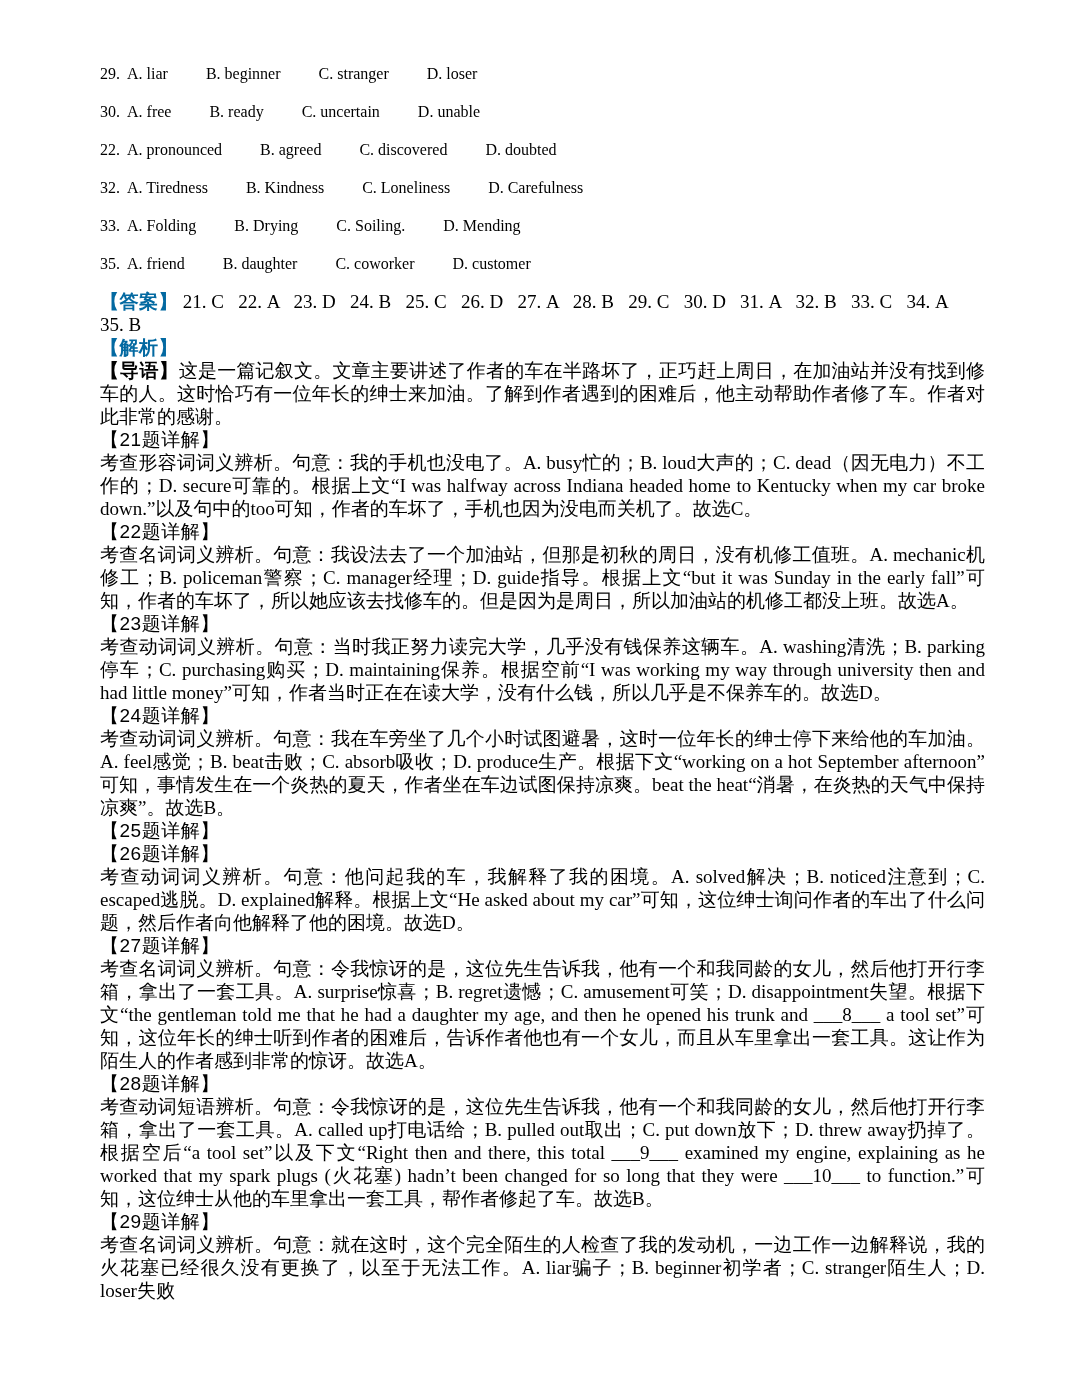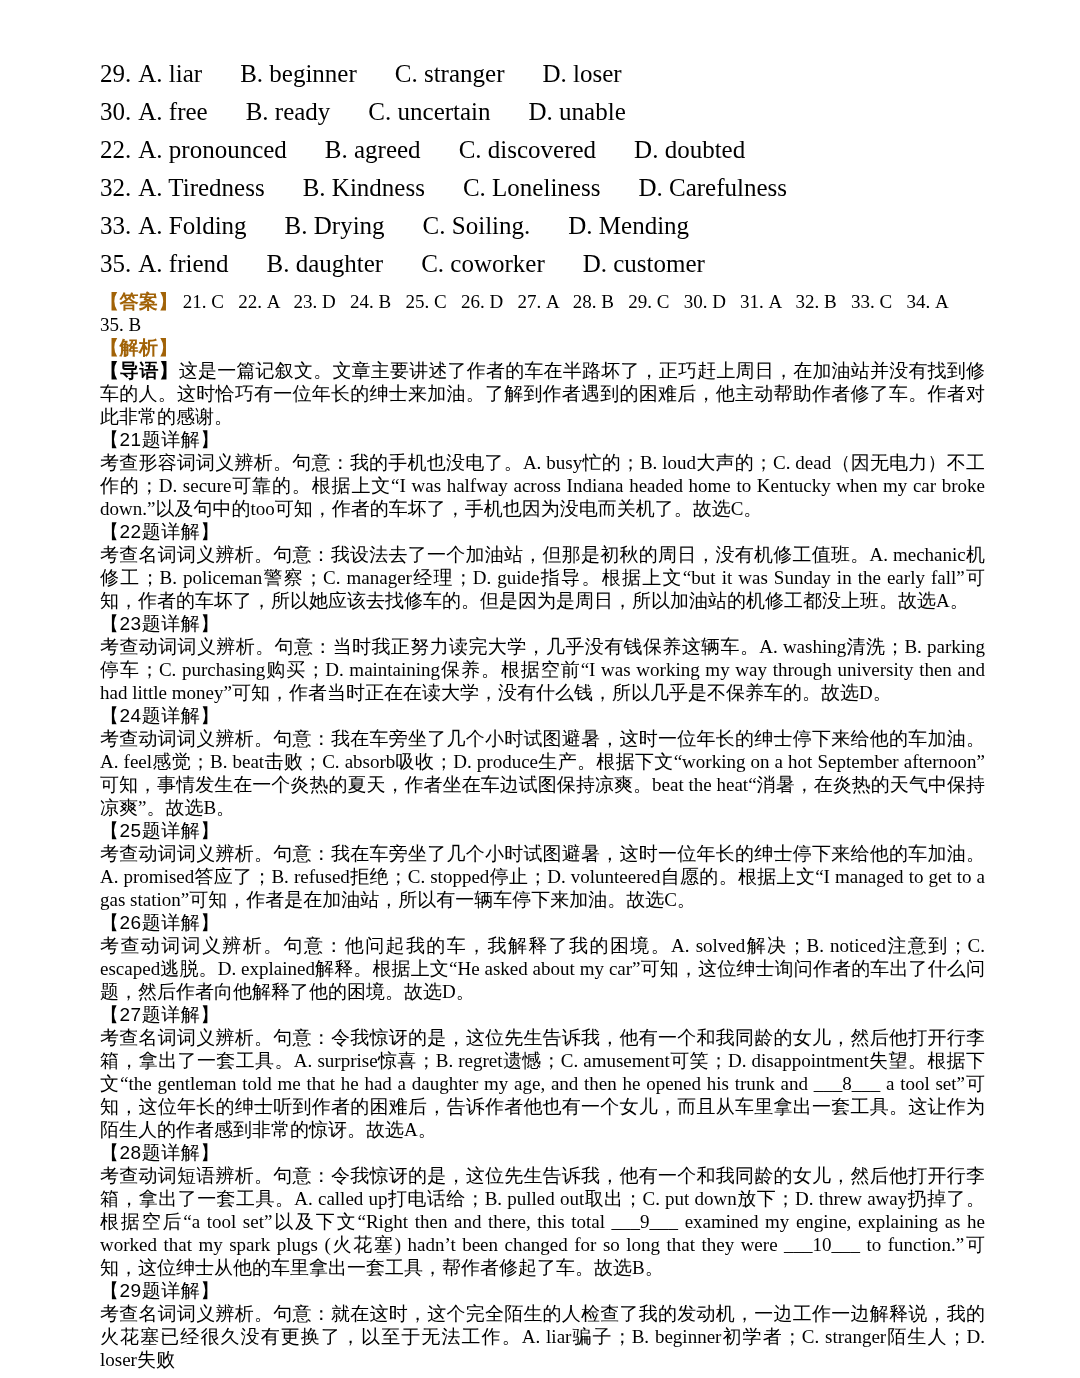--- a/index.html
+++ b/index.html
@@ -18,41 +18,41 @@
     width: 1080px;
     min-height: 1378px;
     padding: 62px 95px 40px 100px;
     background: #ffffff;
   }
   
   .questions { margin-bottom: 10px; }
   .q-row {
     display: flex;
     align-items: center;
-    font-size: 25px;
+    font-size: 16px;
     line-height: 24px;
     margin-bottom: 14px;
     white-space: nowrap;
   }
   .q-num { flex: 0 0 auto; }
   .q-opt { margin-left: 38px; }
   .q-opt.first { margin-left: 7px; font-family: Liberation Serif, serif; }
   
   .para {
     margin: 0;
     font-size: 19px;
     line-height: 23px;
   }
   .justify { text-align: justify; }
   .hlabel {
     font-family: "Liberation Sans", "DejaVu Sans", sans-serif;
     font-weight: 700;
     letter-spacing: 0.5px;
   }
-  .blue { color: #a16207; }
+  .blue { color: #0369a1; }
   .ans {
     white-space: pre-wrap;
     word-break: keep-all;
   }
   .exp-h {
     margin: 0;
     font-size: 19px;
     line-height: 23px;
     font-weight: 400;
     font-family: "Liberation Sans", "DejaVu Sans", sans-serif;
@@ -118,21 +118,20 @@
   <div id="explanations">
       <p class="exp-h">【21题详解】</p>
       <p class="para justify">考查形容词词义辨析。句意：我的手机也没电了。A. busy忙的；B. loud大声的；C. dead（因无电力）不工作的；D. secure可靠的。根据上文“I was halfway across Indiana headed home to Kentucky when my car broke down.”以及句中的too可知，作者的车坏了，手机也因为没电而关机了。故选C。</p>
       <p class="exp-h">【22题详解】</p>
       <p class="para justify">考查名词词义辨析。句意：我设法去了一个加油站，但那是初秋的周日，没有机修工值班。A. mechanic机修工；B. policeman警察；C. manager经理；D. guide指导。根据上文“but it was Sunday in the early fall”可知，作者的车坏了，所以她应该去找修车的。但是因为是周日，所以加油站的机修工都没上班。故选A。</p>
       <p class="exp-h">【23题详解】</p>
       <p class="para justify">考查动词词义辨析。句意：当时我正努力读完大学，几乎没有钱保养这辆车。A. washing清洗；B. parking停车；C. purchasing购买；D. maintaining保养。根据空前“I was working my way through university then and had little money”可知，作者当时正在在读大学，没有什么钱，所以几乎是不保养车的。故选D。</p>
       <p class="exp-h">【24题详解】</p>
       <p class="para justify">考查动词词义辨析。句意：我在车旁坐了几个小时试图避暑，这时一位年长的绅士停下来给他的车加油。A. feel感觉；B. beat击败；C. absorb吸收；D. produce生产。根据下文“working on a hot September afternoon”可知，事情发生在一个炎热的夏天，作者坐在车边试图保持凉爽。beat the heat“消暑，在炎热的天气中保持凉爽”。故选B。</p>
       <p class="exp-h">【25题详解】</p>
-      <p class="para justify">考查动词词义辨析。句意：我在车旁坐了几个小时试图避暑，这时一位年长的绅士停下来给他的车加油。A. promised答应了；B. refused拒绝；C. stopped停止；D. volunteered自愿的。根据上文“I managed to get to a gas station”可知，作者是在加油站，所以有一辆车停下来加油。故选C。</p>
       <p class="exp-h">【26题详解】</p>
       <p class="para justify">考查动词词义辨析。句意：他问起我的车，我解释了我的困境。A. solved解决；B. noticed注意到；C. escaped逃脱。D. explained解释。根据上文“He asked about my car”可知，这位绅士询问作者的车出了什么问题，然后作者向他解释了他的困境。故选D。</p>
       <p class="exp-h">【27题详解】</p>
       <p class="para justify">考查名词词义辨析。句意：令我惊讶的是，这位先生告诉我，他有一个和我同龄的女儿，然后他打开行李箱，拿出了一套工具。A. surprise惊喜；B. regret遗憾；C. amusement可笑；D. disappointment失望。根据下文“the gentleman told me that he had a daughter my age, and then he opened his trunk and ___8___ a tool set”可知，这位年长的绅士听到作者的困难后，告诉作者他也有一个女儿，而且从车里拿出一套工具。这让作为陌生人的作者感到非常的惊讶。故选A。</p>
       <p class="exp-h">【28题详解】</p>
       <p class="para justify">考查动词短语辨析。句意：令我惊讶的是，这位先生告诉我，他有一个和我同龄的女儿，然后他打开行李箱，拿出了一套工具。A. called up打电话给；B. pulled out取出；C. put down放下；D. threw away扔掉了。根据空后“a tool set”以及下文“Right then and there, this total ___9___ examined my engine, explaining as he worked that my spark plugs (火花塞) hadn’t been changed for so long that they were ___10___ to function.”可知，这位绅士从他的车里拿出一套工具，帮作者修起了车。故选B。</p>
       <p class="exp-h">【29题详解】</p>
       <p class="para justify">考查名词词义辨析。句意：就在这时，这个完全陌生的人检查了我的发动机，一边工作一边解释说，我的火花塞已经很久没有更换了，以至于无法工作。A. liar骗子；B. beginner初学者；C. stranger陌生人；D. loser失败</p>
     </div>
 

